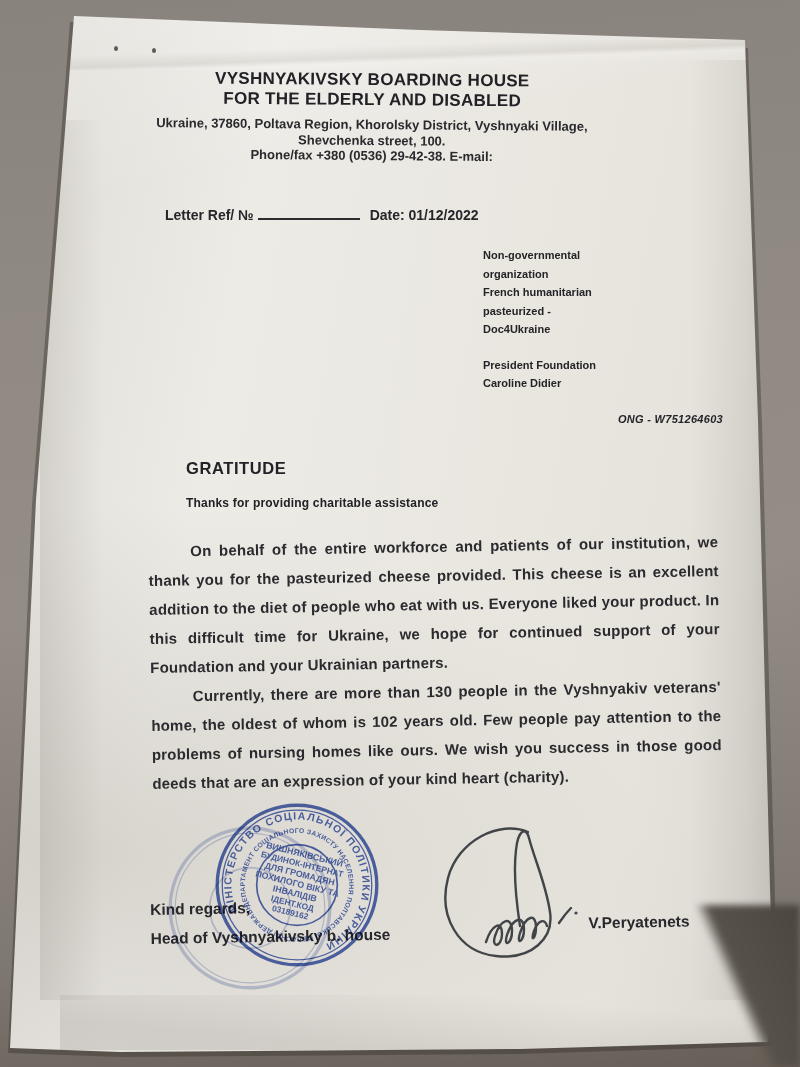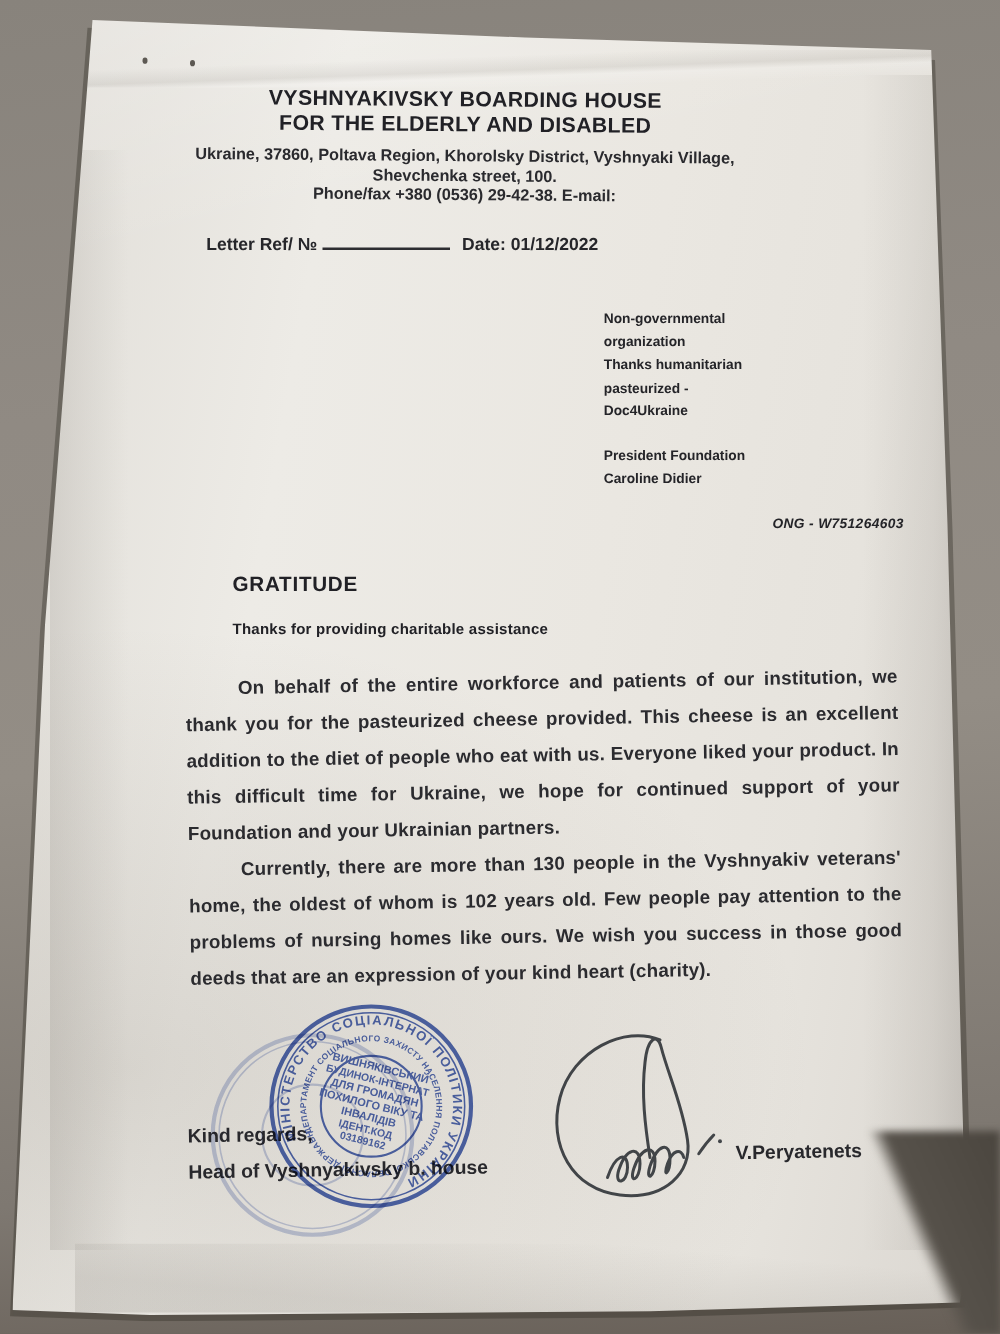--- a/index.html
+++ b/index.html
@@ -33,21 +33,21 @@
       background:linear-gradient(185deg,rgba(0,0,0,0) 20%,rgba(94,88,80,.14) 75%);}
 
   .txt{position:absolute;color:#26262a;}
   .dot{position:absolute;width:4px;height:5px;border-radius:50%;background:#44403a;opacity:.85;}
 
   #letterhead{left:122px;top:70px;width:500px;text-align:center;transform:rotate(.5deg);}
   .lh-title{font-size:17px;line-height:20px;font-weight:700;letter-spacing:.3px;color:#212126;}
   .lh-addr{font-size:13px;line-height:15.5px;font-weight:700;margin-top:7px;color:#2a2a2e;}
   .lh-contact{font-size:13px;line-height:15.5px;font-weight:700;color:#2a2a2e;}
 
-  #refline{left:165px;top:186px;font-size:14px;font-weight:700;color:#26262a;}
+  #refline{left:165px;top:206px;font-size:14px;font-weight:700;color:#26262a;}
   .blank-line{display:inline-block;width:102px;border-bottom:2px solid #2d2d31;height:12px;margin:0 6px 0 4px;}
 
   #recipient{left:483px;top:246px;width:240px;font-size:11px;line-height:18.5px;font-weight:700;color:#242428;}
   #recipient .grp{margin-bottom:17px;}
   #recipient .reg{font-style:italic;letter-spacing:.3px;text-align:right;}
 
   #subject{left:186px;top:459px;width:500px;text-align:left;color:#212126;}
   .subj-title{font-size:16.5px;font-weight:700;letter-spacing:.6px;}
   .subj-sub{font-size:12px;font-weight:700;margin-top:18px;letter-spacing:.2px;}
 
@@ -96,21 +96,21 @@
     <div class="txt" id="refline">
       <span>Letter Ref/ №</span><span class="blank-line"></span>
       <span>Date:</span>
       <span>01/12/2022</span>
     </div>
 
     <div class="txt" id="recipient">
       <div class="grp">
         <div>Non-governmental</div>
         <div>organization</div>
-        <div>Thanks humanitarian</div>
+        <div>French humanitarian</div>
         <div>pasteurized -</div>
         <div>Doc4Ukraine</div>
       </div>
       <div class="grp">
         <div>President Foundation</div>
         <div>Caroline Didier</div>
       </div>
       <div class="reg">ONG - W751264603</div>
     </div>
 

